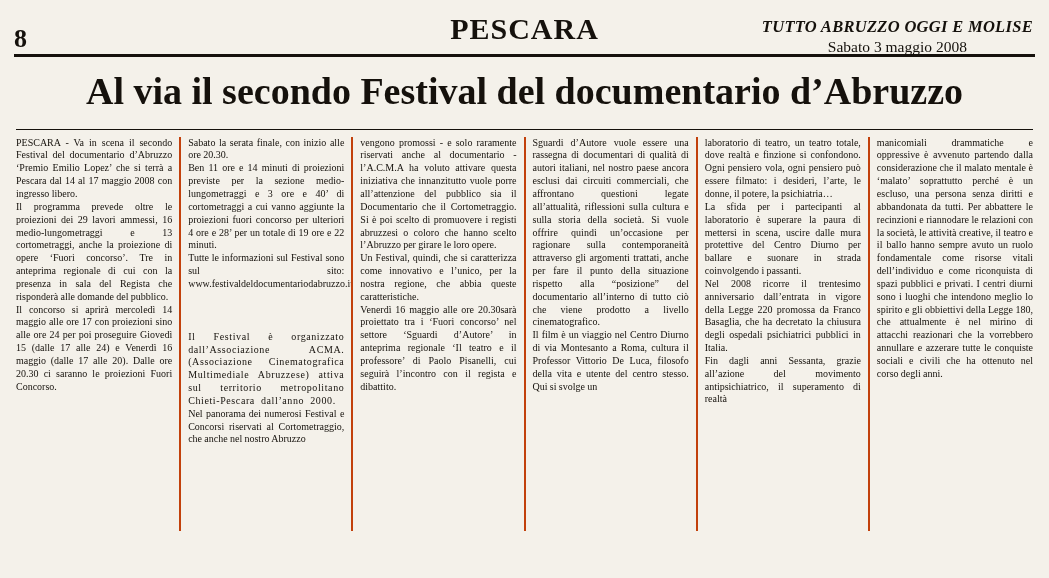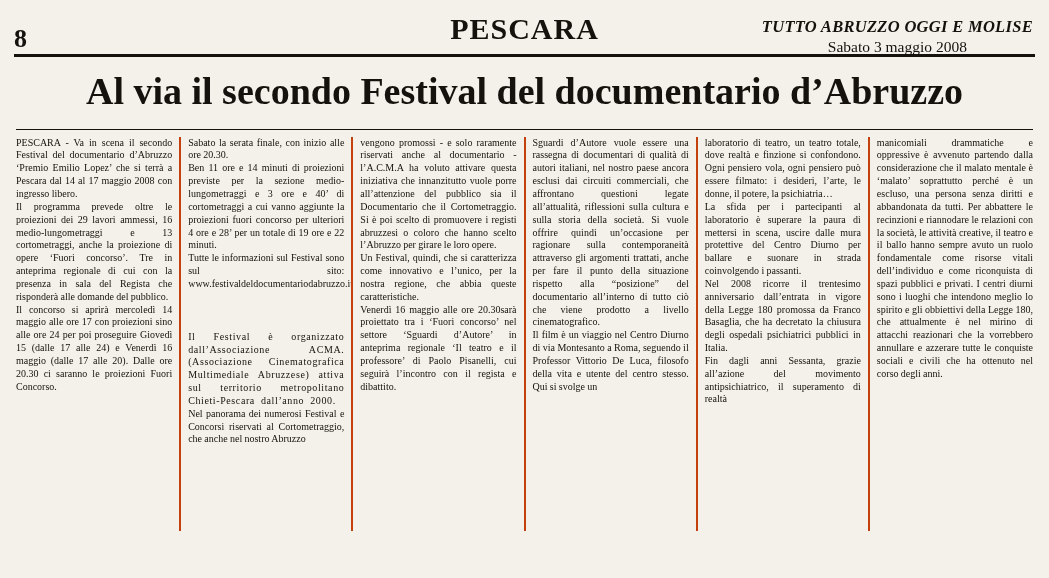--- a/index.html
+++ b/index.html
@@ -175,27 +175,27 @@
     </div>
 
     <div class="col">
       <p>vengono promossi - e solo raramente riservati anche al documentario - l’A.C.M.A ha voluto attivare questa iniziativa che innanzitutto vuole porre all’attenzione del pubblico sia il Documentario che il Cortometraggio. Si è poi scelto di promuovere i registi abruzzesi o coloro che hanno scelto l’Abruzzo per girare le loro opere.</p>
       <p>Un Festival, quindi, che si caratterizza come innovativo e l’unico, per la nostra regione, che abbia queste caratteristiche.</p>
       <p>Venerdì 16 maggio alle ore 20.30sarà proiettato tra i ‘Fuori concorso’ nel settore ‘Sguardi d’Autore’ in anteprima regionale ‘Il teatro e il professore’ di Paolo Pisanelli, cui seguirà l’incontro con il regista e dibattito.</p>
     </div>
 
     <div class="col">
       <p>Sguardi d’Autore vuole essere una rassegna di documentari di qualità di autori italiani, nel nostro paese ancora esclusi dai circuiti commerciali, che affrontano questioni legate all’attualità, riflessioni sulla cultura e sulla storia della società. Si vuole offrire quindi un’occasione per ragionare sulla contemporaneità attraverso gli argomenti trattati, anche per fare il punto della situazione rispetto alla “posizione” del documentario all’interno di tutto ciò che viene prodotto a livello cinematografico.</p>
-      <p>Il film è un viaggio nel Centro Diurno di via Montesanto a Roma, seguendo il Professor Vittorio De Luca, filosofo della vita e utente del centro stesso. Qui si svolge un</p>
+      <p>Il film è un viaggio nel Centro Diurno di via Montesanto a Roma, cultura il Professor Vittorio De Luca, filosofo della vita e utente del centro stesso. Qui si svolge un</p>
     </div>
 
     <div class="col">
       <p>laboratorio di teatro, un teatro totale, dove realtà e finzione si confondono. Ogni pensiero vola, ogni pensiero può essere filmato: i desideri, l’arte, le donne, il potere, la psichiatria…</p>
       <p>La sfida per i partecipanti al laboratorio è superare la paura di mettersi in scena, uscire dalle mura protettive del Centro Diurno per ballare e suonare in strada coinvolgendo i passanti.</p>
-      <p>Nel 2008 ricorre il trentesimo anniversario dall’entrata in vigore della Legge 180 promossa da Franco Basaglia, che ha decretato la chiusura degli ospedali psichiatrici pubblici in Italia.</p>
+      <p>Nel 2008 ricorre il trentesimo anniversario dall’entrata in vigore della Legge 220 promossa da Franco Basaglia, che ha decretato la chiusura degli ospedali psichiatrici pubblici in Italia.</p>
       <p>Fin dagli anni Sessanta, grazie all’azione del movimento antipsichiatrico, il superamento di realtà</p>
     </div>
 
     <div class="col">
       <p>manicomiali drammatiche e oppressive è avvenuto partendo dalla considerazione che il malato mentale è ‘malato’ soprattutto perché è un escluso, una persona senza diritti e abbandonata da tutti. Per abbattere le recinzioni e riannodare le relazioni con la società, le attività creative, il teatro e il ballo hanno sempre avuto un ruolo fondamentale come risorse vitali dell’individuo e come riconquista di spazi pubblici e privati. I centri diurni sono i luoghi che intendono meglio lo spirito e gli obbiettivi della Legge 180, che attualmente è nel mirino di attacchi reazionari che la vorrebbero annullare e azzerare tutte le conquiste sociali e civili che ha ottenuto nel corso degli anni.</p>
     </div>
 
   </div>
 </div>
 

